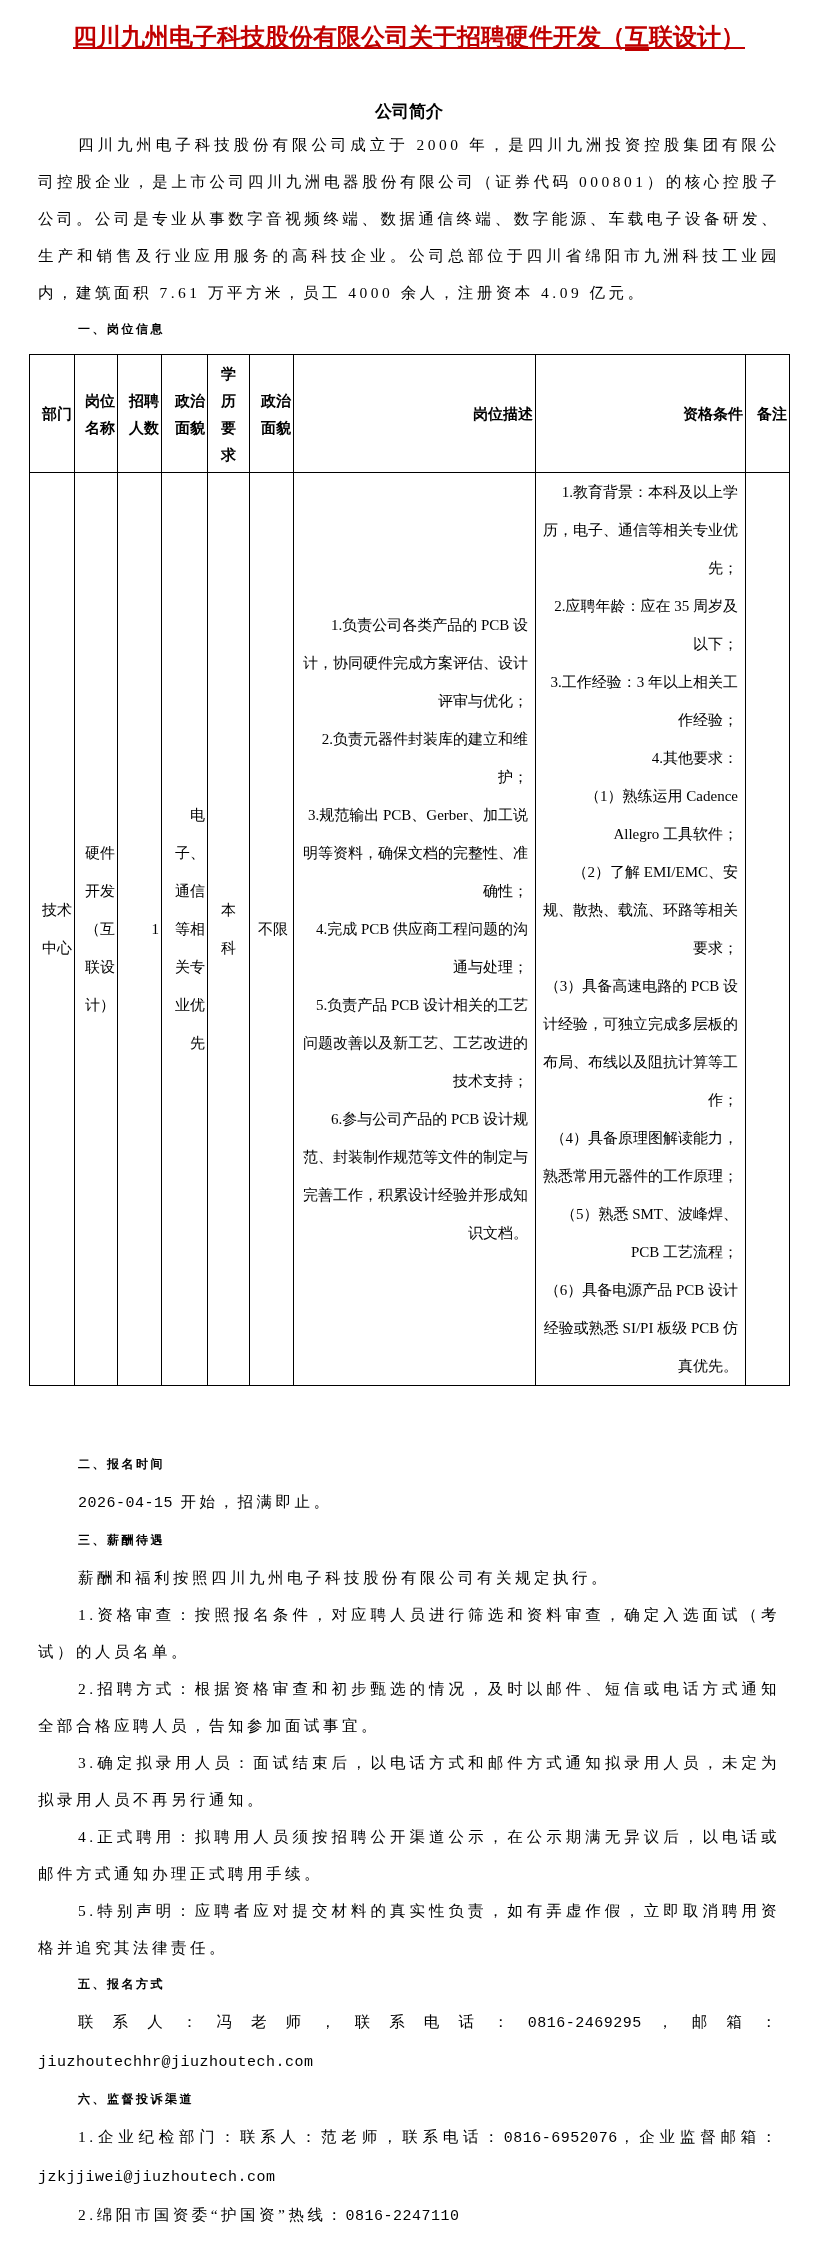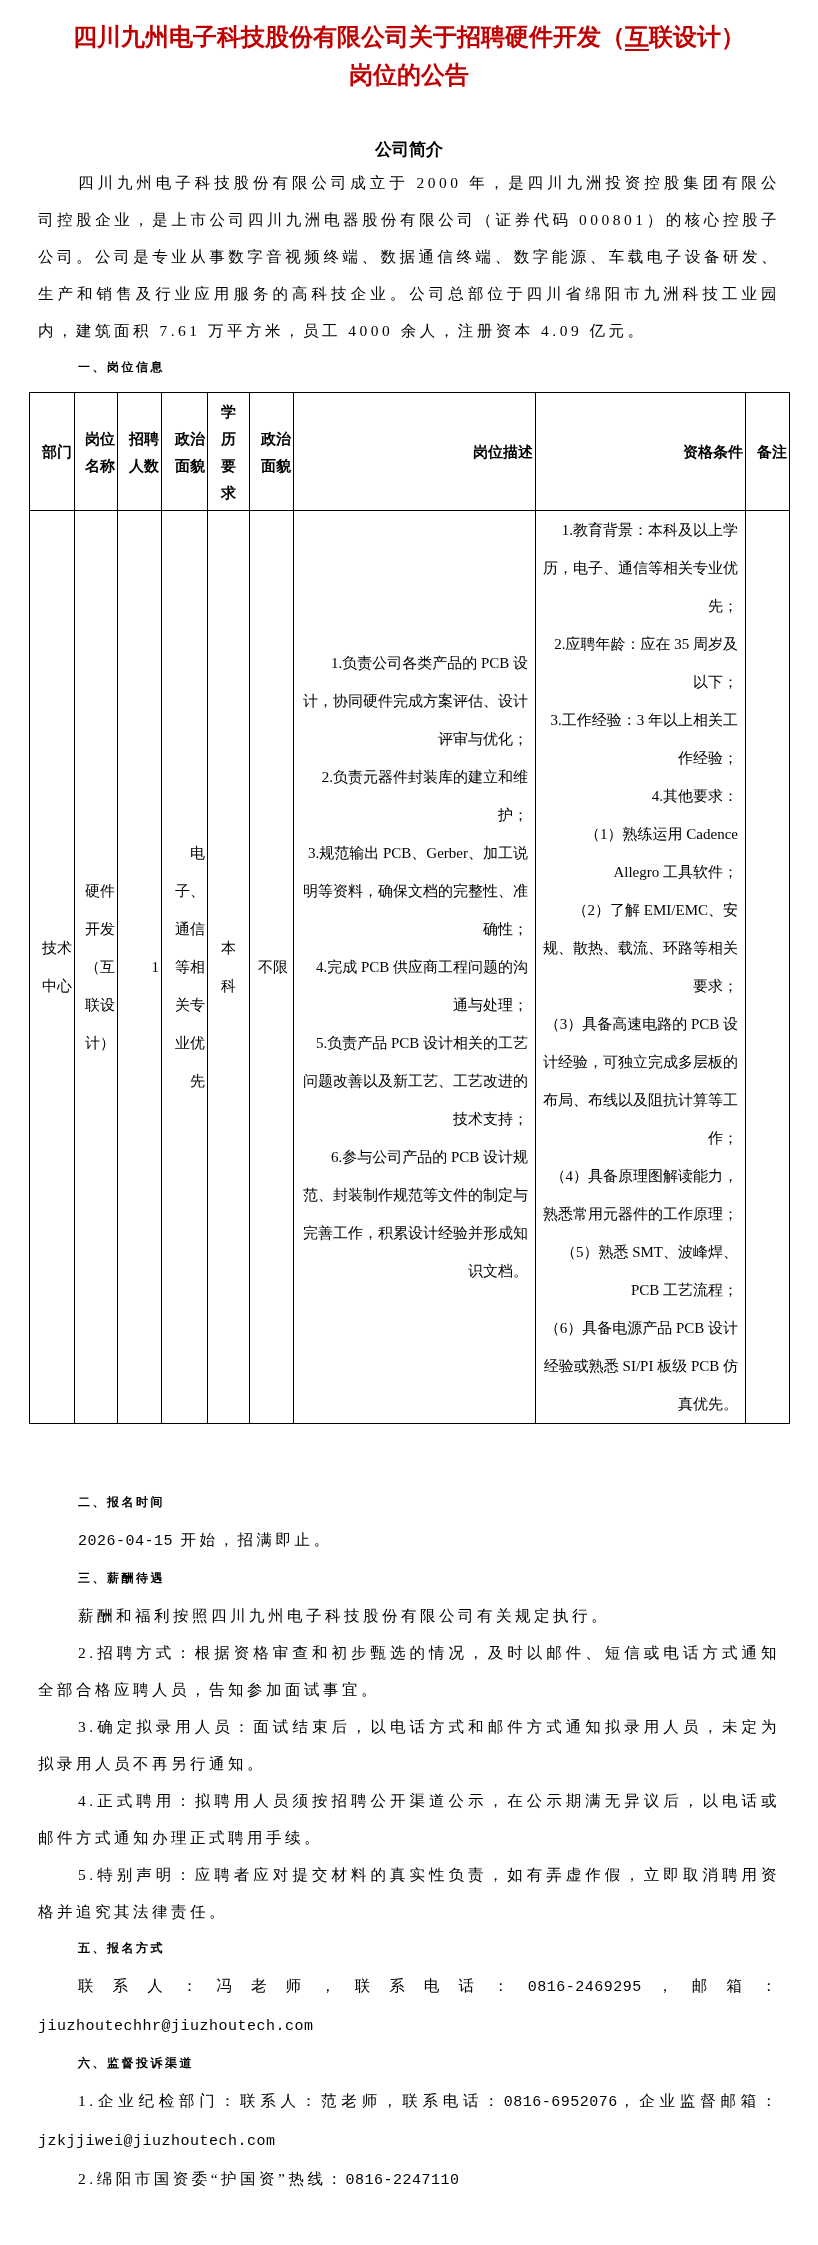--- a/index.html
+++ b/index.html
@@ -4,21 +4,21 @@
 <style>
   html,body{margin:0;padding:0;background:#ffffff;}
   .page{
     width:818px;min-height:2245px;background:#ffffff;color:#000;
     font-family:"Liberation Serif","DejaVu Serif",serif;
     overflow:hidden;box-sizing:border-box;
   }
   
   .title{
     padding-top:18px;text-align:center;color:#c00000;font-weight:bold;
-    font-size:24px;line-height:38px;
+    font-size:24px;line-height:38px;text-decoration:underline;
   }
   .title .u{text-decoration:underline;text-underline-offset:4px;}
   
   .center-head{
     margin-top:42px;text-align:center;font-weight:bold;font-size:17px;line-height:28px;
     font-family:"Liberation Sans","DejaVu Sans",sans-serif;
   }
   .flow{
     padding:0 38px;font-size:15.5px;line-height:37px;letter-spacing:3.5px;
     text-align:justify;
@@ -54,21 +54,20 @@
   td.bigcell p{margin:0;}
   .spacer{height:60px;}
 </style>
 </head>
 <body>
 
 <div class="page">
 
   <div class="title">
     <div><span>四川九州电子科技股份有限公司关于招聘硬件开发（</span><span class="u">互</span><span>联设计）</span></div>
-    <div>岗位的公告</div>
   </div>
 
   <div class="center-head">公司简介</div>
   <div class="flow">
     <p class="intro">四川九州电子科技股份有限公司成立于 2000 年，是四川九洲投资控股集团有限公司控股企业，是上市公司四川九洲电器股份有限公司（证券代码 000801）的核心控股子公司。公司是专业从事数字音视频终端、数据通信终端、数字能源、车载电子设备研发、生产和销售及行业应用服务的高科技企业。公司总部位于四川省绵阳市九洲科技工业园内，建筑面积 7.61 万平方米，员工 4000 余人，注册资本 4.09 亿元。</p>
     <p class="heading">一、岗位信息</p>
   </div>
 
   <table class="job">
     <colgroup>
@@ -130,20 +129,21 @@
 
   <div class="spacer"></div>
 
   <div class="flow">
     <p class="heading">二、报名时间</p>
     <p><span class="mono">2026-04-15</span><span> 开始，招满即止。</span></p>
 
     <p class="heading">三、薪酬待遇</p>
     <p>薪酬和福利按照四川九州电子科技股份有限公司有关规定执行。</p>
 
+    <p>1.资格审查：按照报名条件，对应聘人员进行筛选和资料审查，确定入选面试（考试）的人员名单。</p>
     <p>2.招聘方式：根据资格审查和初步甄选的情况，及时以邮件、短信或电话方式通知全部合格应聘人员，告知参加面试事宜。</p>
     <p>3.确定拟录用人员：面试结束后，以电话方式和邮件方式通知拟录用人员，未定为拟录用人员不再另行通知。</p>
     <p>4.正式聘用：拟聘用人员须按招聘公开渠道公示，在公示期满无异议后，以电话或邮件方式通知办理正式聘用手续。</p>
     <p>5.特别声明：应聘者应对提交材料的真实性负责，如有弄虚作假，立即取消聘用资格并追究其法律责任。</p>
 
     <p class="heading">五、报名方式</p>
     <p><span>联系人：冯老师，联系电话：</span><span class="mono">0816-2469295</span><span>，邮箱：</span><span class="mono">jiuzhoutechhr@jiuzhoutech.com</span></p>
 
     <p class="heading">六、监督投诉渠道</p>
     <p class="hangleft"><span>1.企业纪检部门：联系人：范老师，联系电话：</span><span class="mono">0816-6952076</span><span>，企业监督邮箱：</span><span class="mono">jzkjjiwei@jiuzhoutech.com</span></p>

